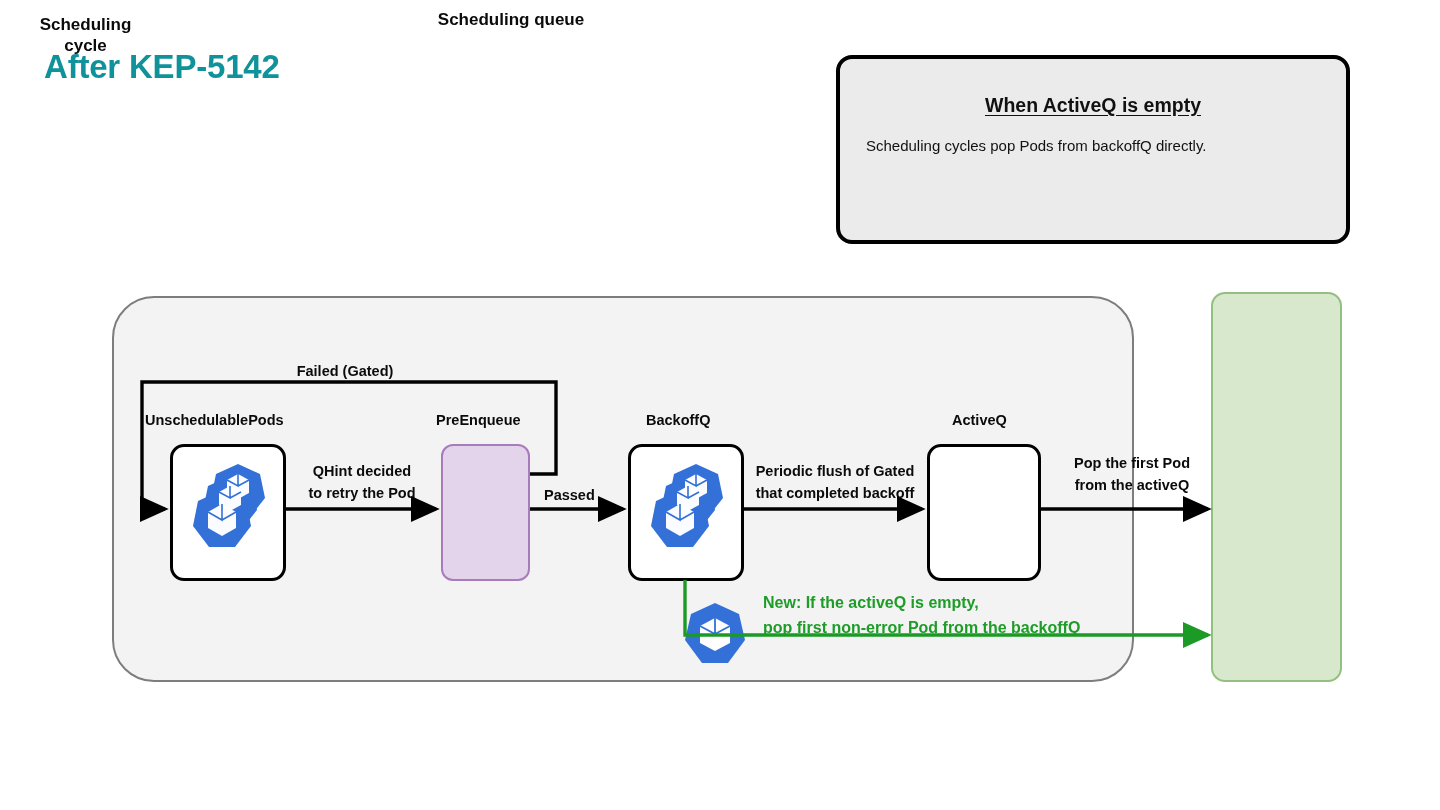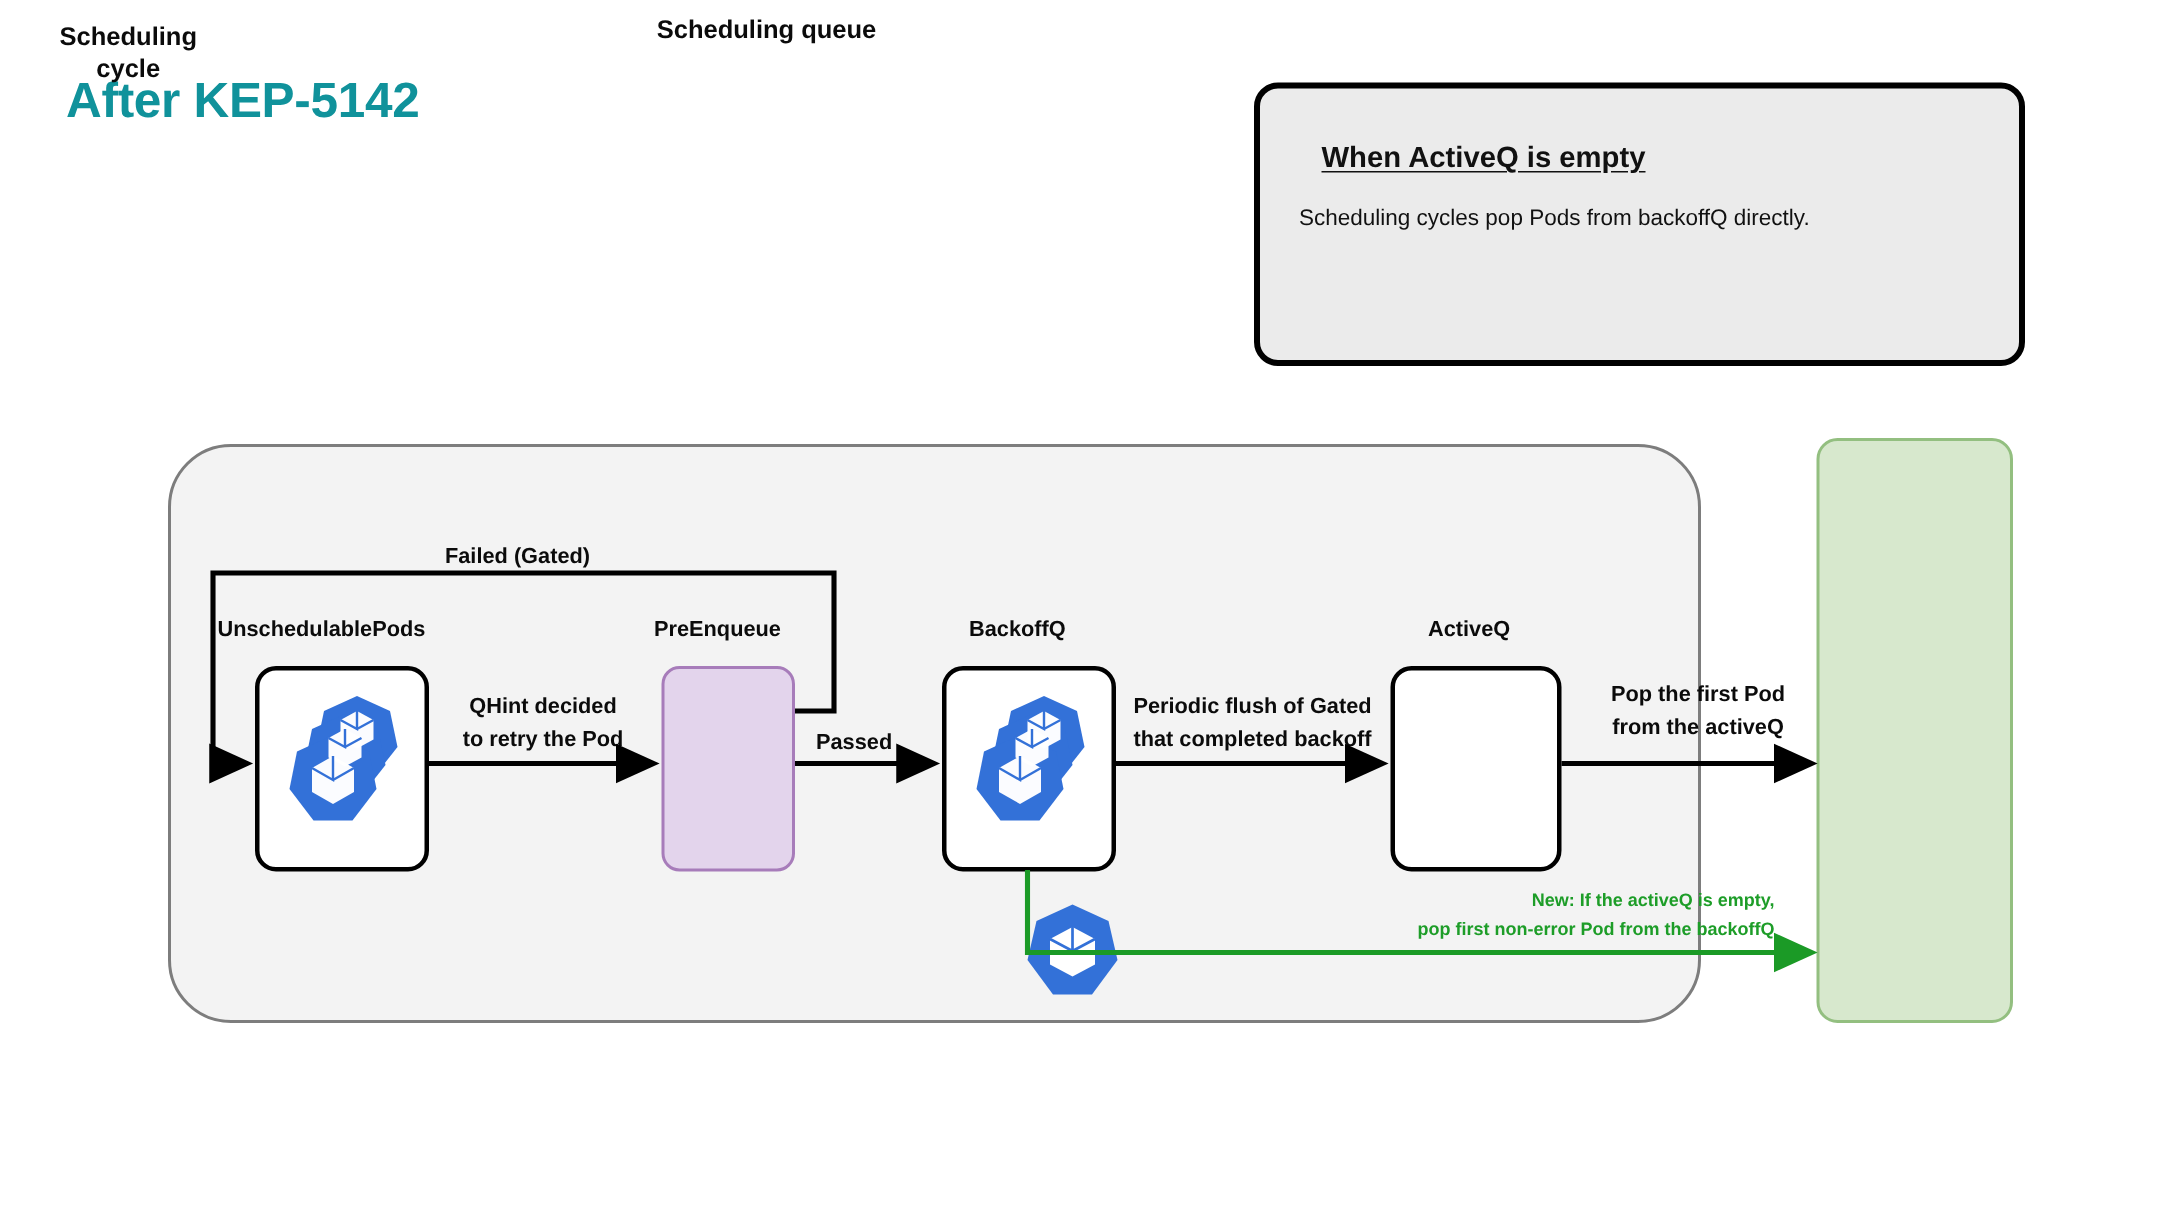--- a/index.html
+++ b/index.html
@@ -44,22 +44,23 @@
     border-radius: 16px;
     box-sizing: border-box;
     padding: 36px 26px 0 26px;
   }
   #callout .c-head {
     font-size: 19.5px;
     font-weight: bold;
     color: #111111;
     text-decoration: underline;
     text-underline-offset: 3px;
-    margin: 0 0 14px 15px;
+    margin: 0 0 14px 0;
     line-height: 1.1;
+    text-align: center;
   }
   #callout .c-body {
     font-size: 15px;
     color: #111111;
     line-height: 2.15;
     margin: 0;
     max-width: 430px;
   }
 
   
@@ -146,22 +147,22 @@
 
   
   #wires { position: absolute; left: 0; top: 0; width: 1440px; height: 810px; pointer-events: none; }
 
   
   #green-note {
     position: absolute;
     left: 763px;
     top: 591px;
     width: 420px;
-    text-align: right;
-    font-size: 12px;
+    text-align: left;
+    font-size: 16px;
     font-weight: bold;
     color: #1d9d28;
     line-height: 1.55;
   }
 </style>
 </head>
 <body>
 
 <div class="slide">
 

